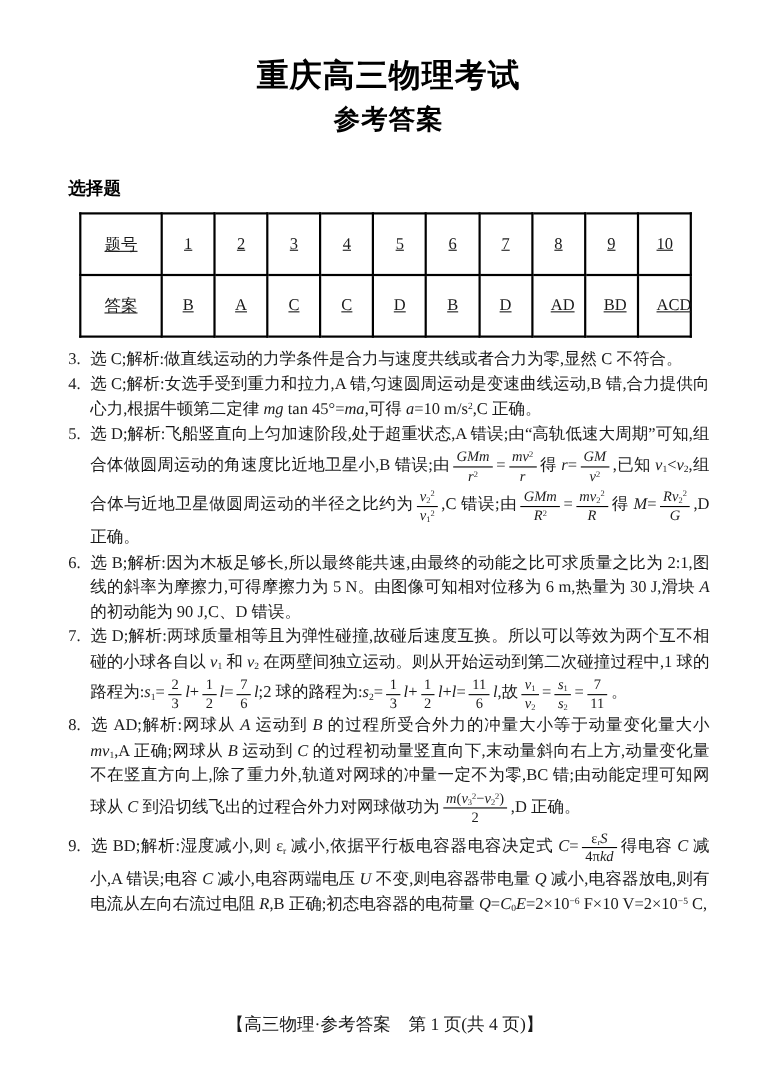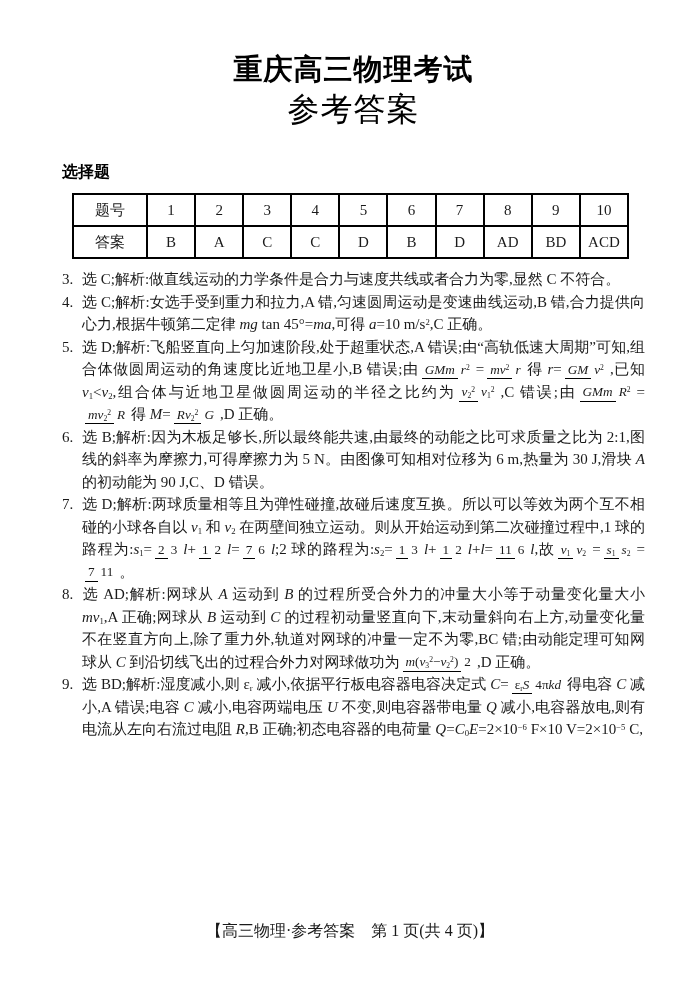--- a/index.html
+++ b/index.html
@@ -10,43 +10,43 @@
   }
   .page{position:relative;width:700px;height:720px;box-sizing:border-box;
         padding:52px 55px 0 62px;}
   .title{
     text-align:center;font-family:"Liberation Sans","DejaVu Sans",sans-serif;
     font-weight:bold;font-size:29px;line-height:34px;margin:0;color:#000;
     letter-spacing:1px;
   }
   .subtitle{
     text-align:center;font-family:"Liberation Sans","DejaVu Sans",sans-serif;
-    font-weight:normal;font-size:32px;line-height:34px;margin:6px 0 0;color:#000;
+    font-weight:bold;font-size:24px;line-height:34px;margin:6px 0 0;color:#000;
     letter-spacing:1px;
   }
   .section-heading{
     margin-top:36px;font-family:Liberation Sans, sans-serif;
     font-weight:bold;font-size:16px;line-height:20px;color:#000;
   }
   table.answers{
     border-collapse:collapse;margin:11px 0 0 10px;width:557px;table-layout:fixed;
   }
   table.answers td{
     border:2px solid #000;text-align:center;vertical-align:middle;
-    height:22px;font-size:15px;padding:4px;color:#1a1a1a;
+    height:22px;font-size:15px;padding:16px;color:#1a1a1a;text-decoration:underline;
   }
   col.c0{width:74px;}
   .explanations{margin-top:9px;font-size:15px;line-height:22.5px;color:#1a1a1a;}
   .item{text-align:justify;padding-left:20px;text-indent:-20px;}
   .item .num{display:inline-block;width:20px;text-indent:0;}
   .txt i{font-style:italic;}
   sub{font-size:0.58em;vertical-align:-0.25em;line-height:0;}
   sup{font-size:0.58em;vertical-align:0.5em;line-height:0;}
   .frac{
-    display:inline-flex;flex-direction:row;vertical-align:middle;
+    display:inline-flex;flex-direction:column;vertical-align:middle;
     text-align:center;font-size:0.88em;line-height:1.25;margin:1px 3px;
     text-indent:0;
   }
   .frac .fnum{display:block;border-bottom:1px solid #000;padding:0 3px;}
   .frac .fden{display:block;padding:0 3px;}
   .footer{
     position:absolute;left:0;top:921px;width:700px;text-align:center;
     font-size:16px;color:#1a1a1a;
   }
 </style>

